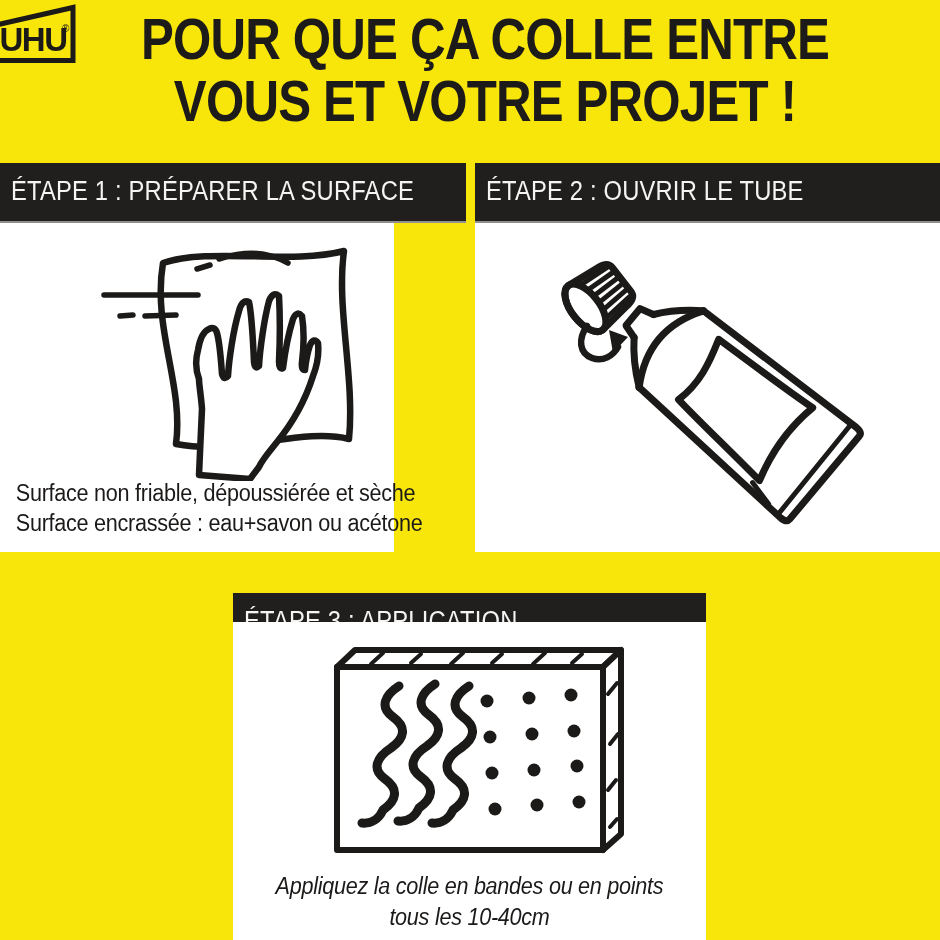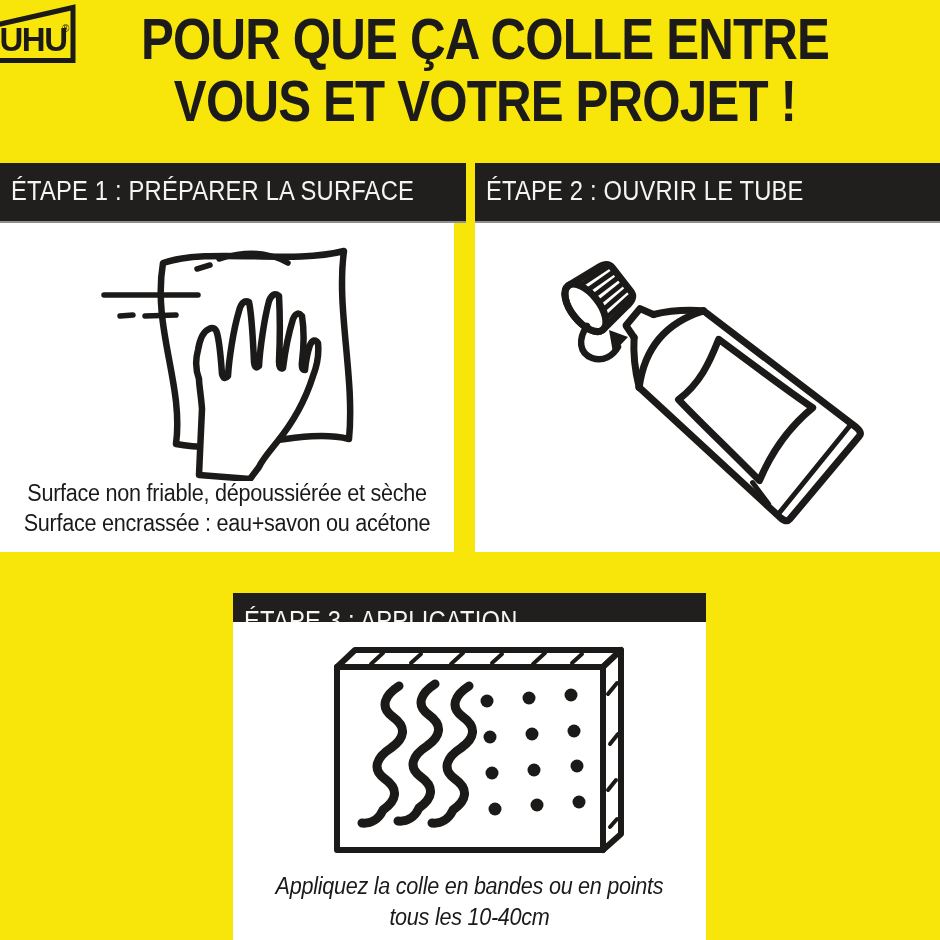--- a/index.html
+++ b/index.html
@@ -25,21 +25,21 @@
     border-bottom:2px solid #8f8f8f;box-sizing:border-box;
     color:#f4f4f4;font-size:27px;line-height:57px;
     letter-spacing:.2px;padding-left:11px;white-space:nowrap;overflow:hidden;
   }
   .hdr > span{display:inline-block;transform:scaleX(.88);transform-origin:0 50%;}
   .hdr1{left:0;top:163px;width:466px;}
   .hdr2{left:475px;top:163px;width:465px;padding-left:11px;}
   .hdr3{left:233px;top:561px;width:473px;height:61px;margin-top:32px;}
   
   .panel{position:absolute;background:#ffffff;}
-  .panel1{left:0;top:223px;width:454px;height:329px;}
+  .panel1{left:0;top:223px;width:394px;height:329px;}
   .panel2{left:475px;top:223px;width:465px;height:329px;}
   .panel3{left:233px;top:622px;width:473px;height:318px;font-style:italic;}
   .panel svg{position:absolute;left:0;top:0;}
   .caption{
     position:absolute;left:0;width:100%;text-align:center;
     font-size:23.5px;line-height:30px;letter-spacing:-.3px;color:#1c1a19;
     transform:scaleX(.92);transform-origin:50% 0;white-space:nowrap;
   }
   .caption1{top:255px;}
   .caption3{top:249px;line-height:31px;}

